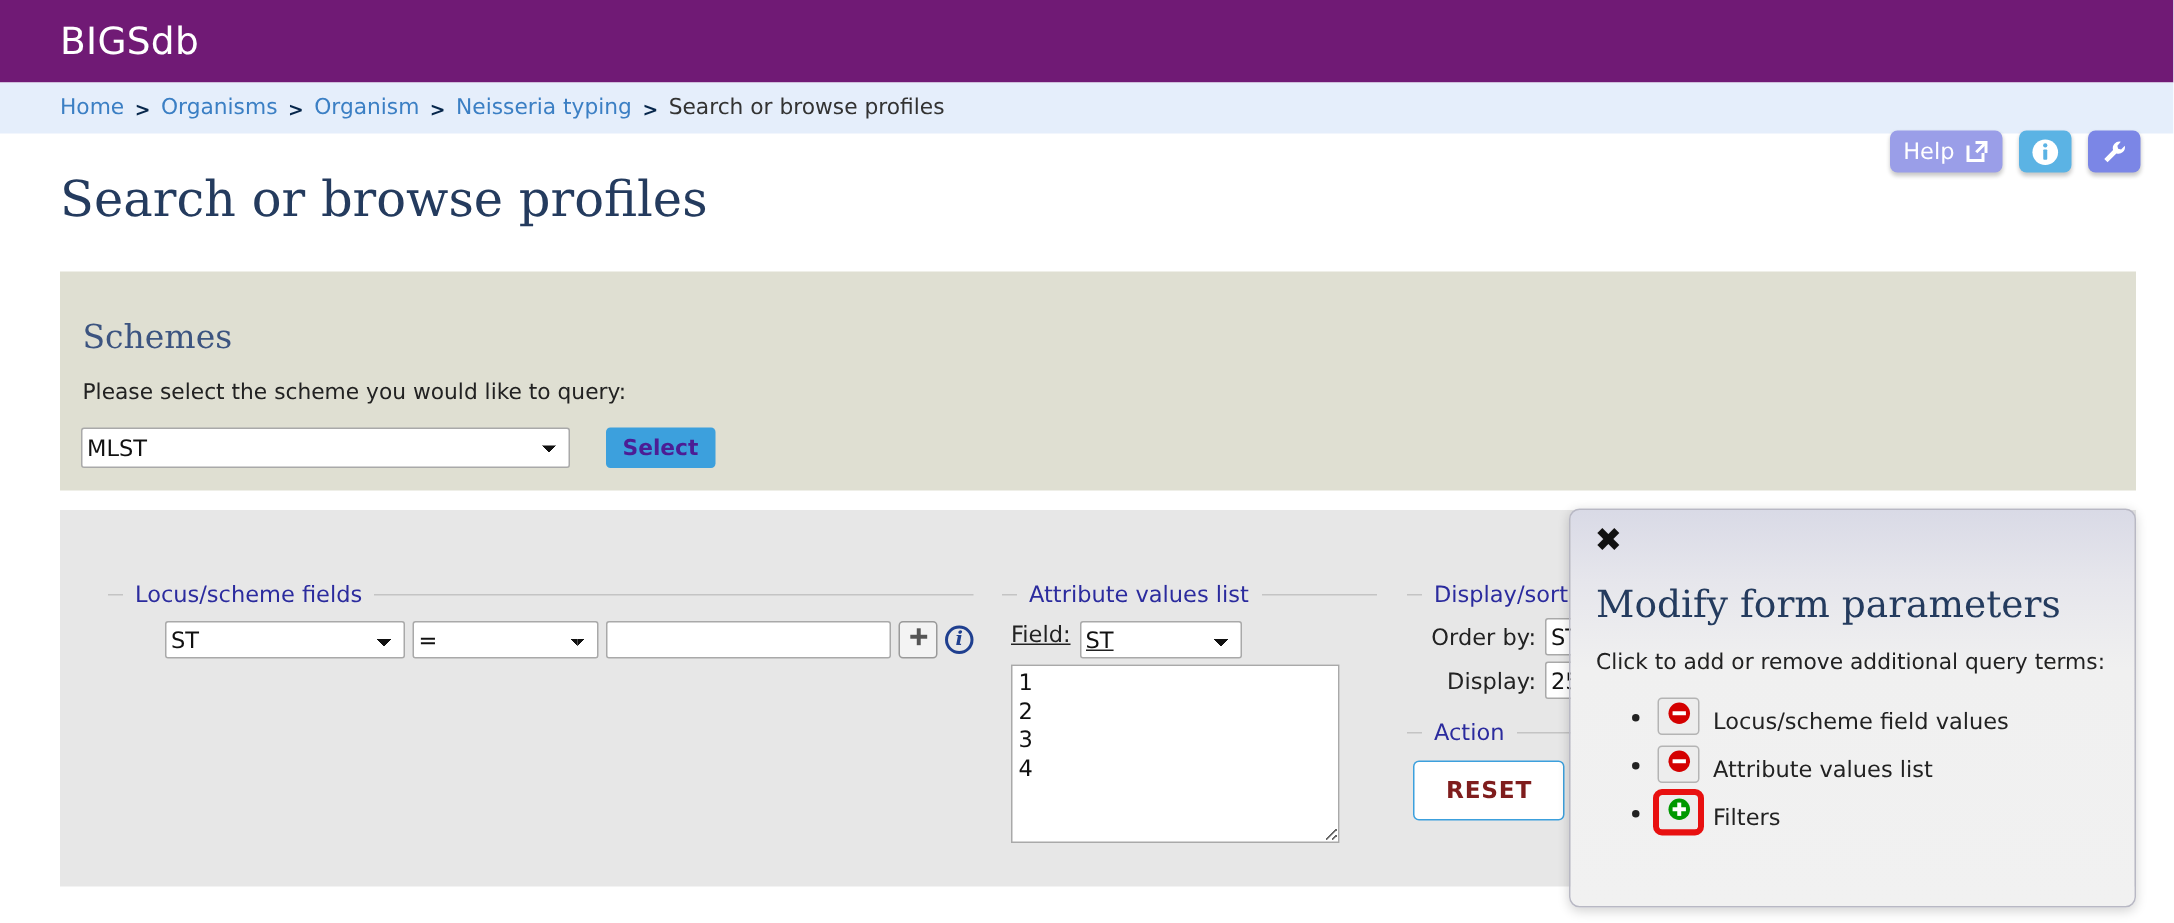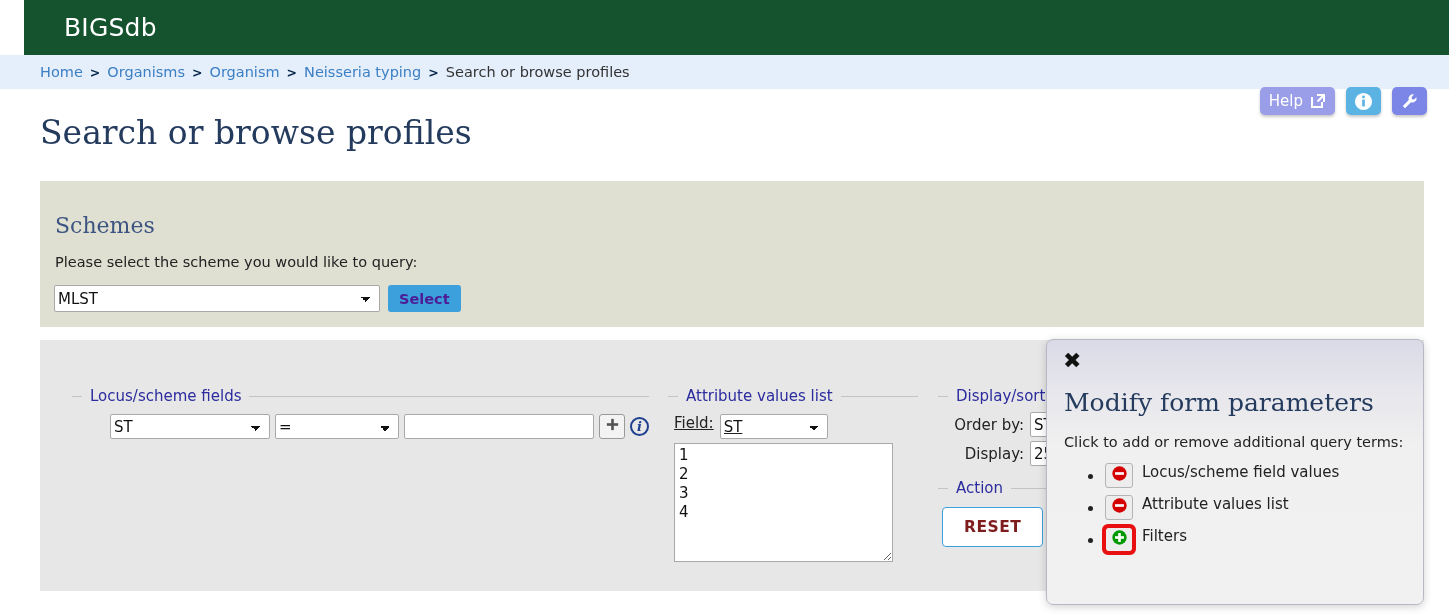--- a/index.html
+++ b/index.html
@@ -8,26 +8,25 @@
     width: 1449px;
     height: 615px;
     background: #ffffff;
     font-family: "DejaVu Sans", sans-serif;
     overflow: hidden;
   }
 
   
   .header-bar {
     height: 55px;
-    background: #14532d;
+    background: #701a75;
     display: flex;
     align-items: center;
     padding-left: 40px;
     box-sizing: border-box;
-    margin-left: 24px;
   }
   .brand {
     color: #ffffff;
     font-size: 25px;
     font-weight: 400;
     letter-spacing: 0.2px;
   }
 
   
   .breadcrumb-bar {
@@ -129,21 +128,21 @@
     padding: 32px 0 0 15px;
   }
   .schemes-help {
     font-size: 14.5px;
     color: #222222;
     padding: 16px 0 0 15px;
   }
   .schemes-row {
     display: flex;
     align-items: center;
-    gap: 8px;
+    gap: 24px;
     padding: 15px 0 0 14px;
   }
 
   
   select.styled {
     font-family: "DejaVu Sans", sans-serif;
     font-size: 15px;
     color: #111111;
     background: #ffffff;
     border: 1px solid #a9a9a9;
@@ -368,21 +367,21 @@
     margin: 13px 0 0 0;
     padding-left: 58px;
     color: #222222;
   }
   ul.modal-list li {
     margin-bottom: 5px;
     height: 27px;
   }
   .li-inner {
     display: flex;
-    align-items: flex-start;
+    align-items: flex-end;
     gap: 9px;
     height: 27px;
   }
   .toggle-box {
     width: 28px;
     height: 25px;
     background: #ededed;
     border: 1px solid #b4b4b4;
     border-radius: 3px;
     display: inline-flex;

